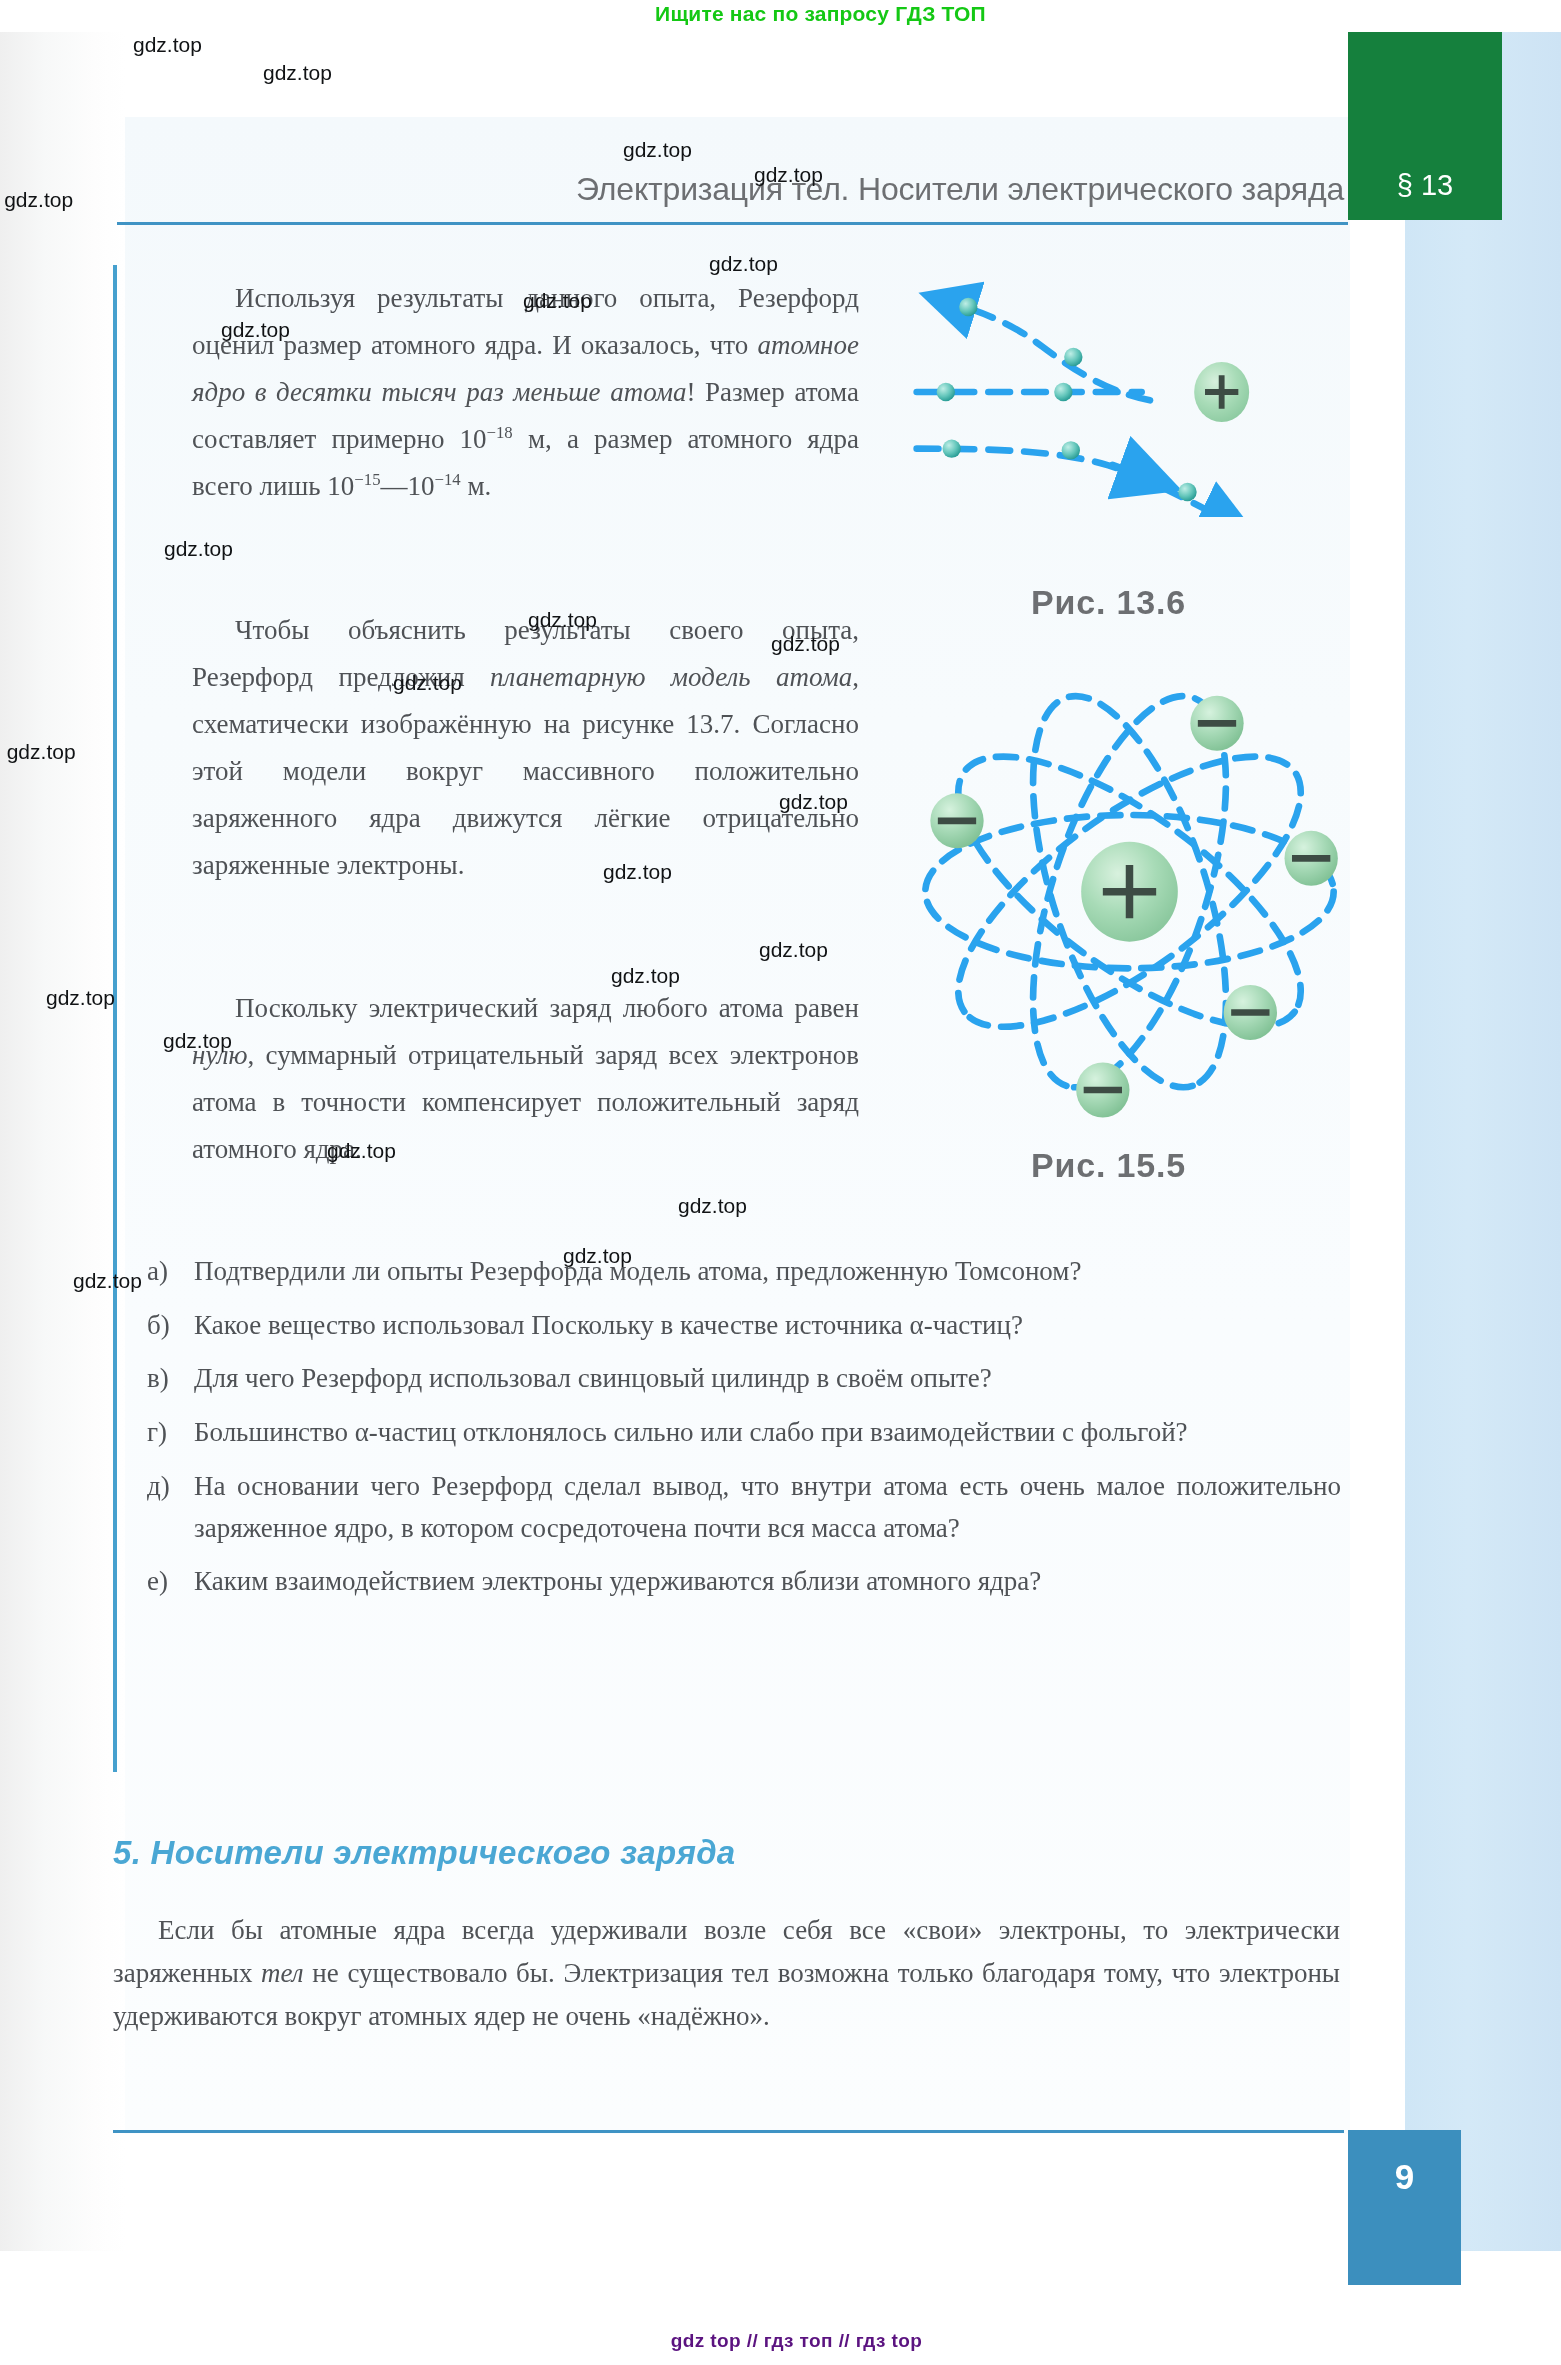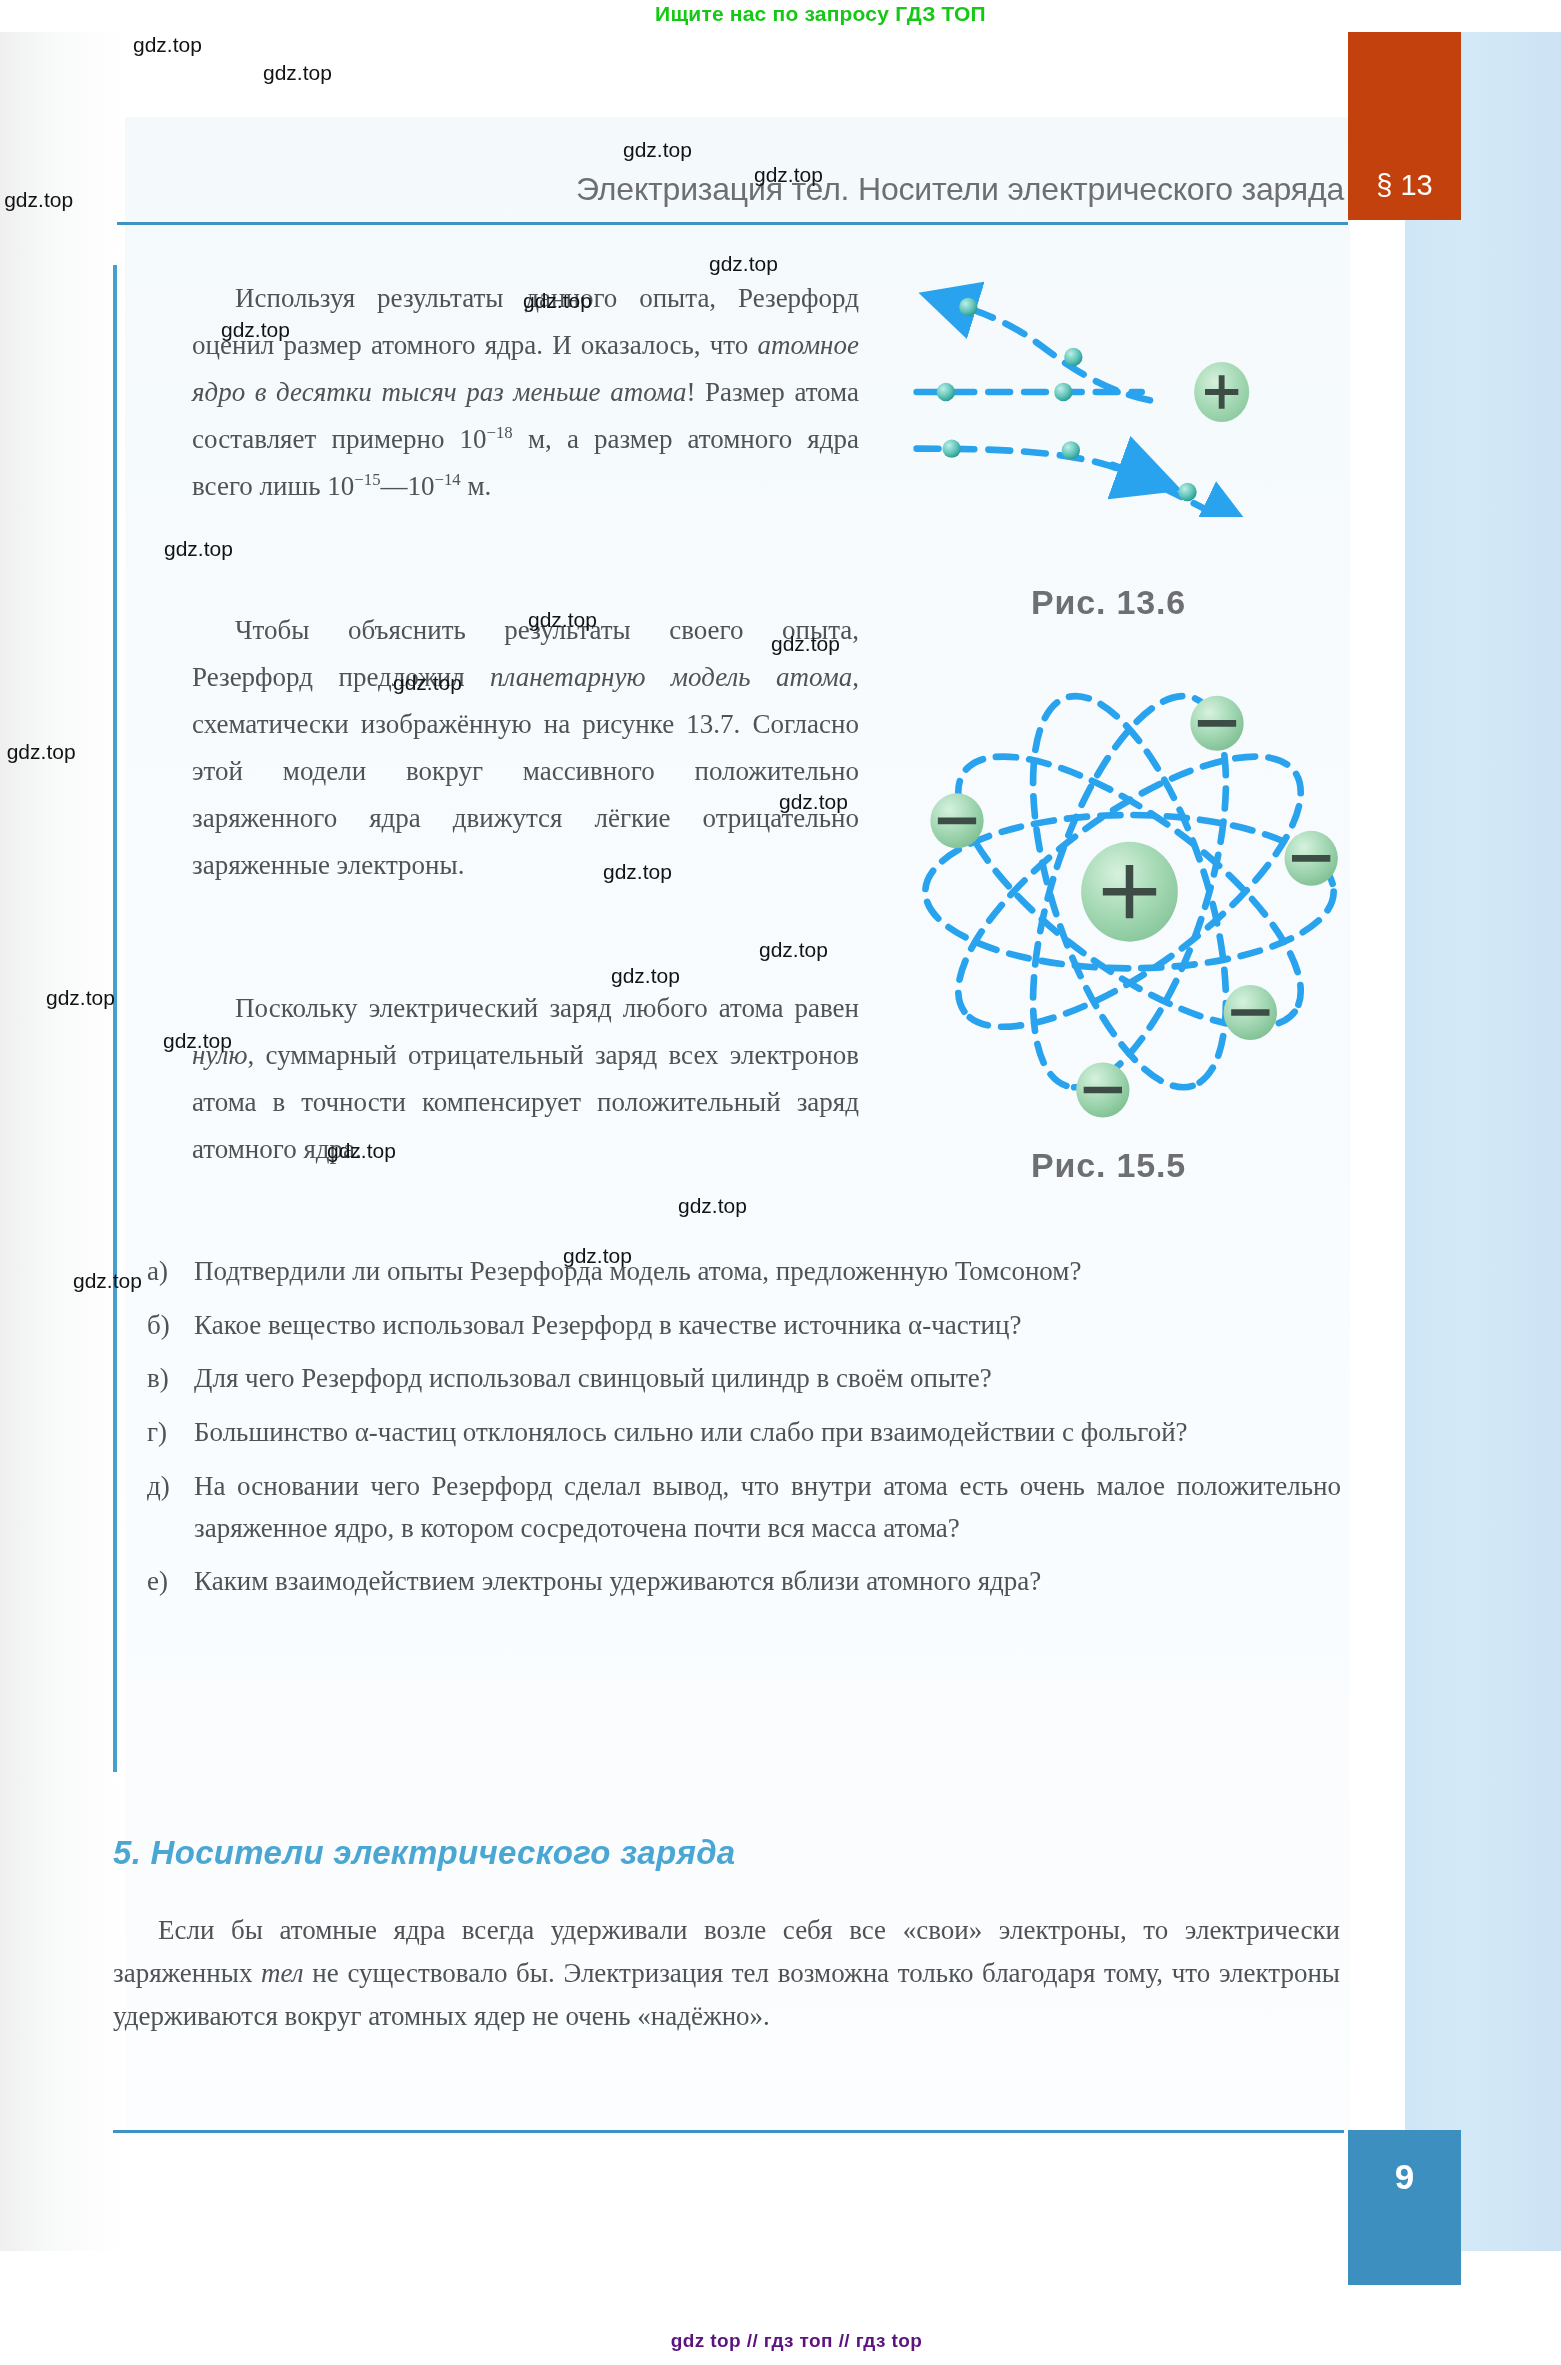--- a/index.html
+++ b/index.html
@@ -48,21 +48,22 @@
     font-family:"Liberation Sans",sans-serif;
     font-size:32px;font-weight:400;color:#6d6f72;letter-spacing:-0.2px;
     white-space:nowrap;
   }
   .hdr-rule{
     position:absolute;left:117px;top:222px;width:1231px;height:3.3px;
     background:#3f93c4;
   }
   .tab-section{
     position:absolute;left:1348px;top:32px;width:113px;height:188px;
-    background:#c2410c;
+    background:#15803d;
+    padding-left:41px;
   }
   .tab-section span{
     position:absolute;left:0;right:0;bottom:18.3px;text-align:center;
     font-family:"Liberation Sans",sans-serif;font-size:29px;font-weight:400;color:#ffffff;
   }
 
   
   .left-rule{
     position:absolute;left:113px;top:265px;width:4.2px;height:1507px;
     background:#46a0ce;
@@ -184,21 +185,21 @@
     <p><span>Поскольку электрический заряд любого атома равен </span><em>нулю</em><span>, суммарный отрицательный заряд всех электронов атома в точности компенсирует положительный заряд атомного ядра.</span></p>
   </div>
 
   <div class="qlist">
     <div class="qitem">
       <div class="qmark">а)</div>
       <div class="qtext">Подтвердили ли опыты Резерфорда модель атома, предложенную Томсоном?</div>
     </div>
     <div class="qitem">
       <div class="qmark">б)</div>
-      <div class="qtext">Какое вещество использовал Резерфорд в качестве источника α-частиц?</div>
+      <div class="qtext">Какое вещество использовал Поскольку в качестве источника α-частиц?</div>
     </div>
     <div class="qitem">
       <div class="qmark">в)</div>
       <div class="qtext">Для чего Резерфорд использовал свинцовый цилиндр в своём опыте?</div>
     </div>
     <div class="qitem">
       <div class="qmark">г)</div>
       <div class="qtext">Большинство α-частиц отклонялось сильно или слабо при взаимодействии с фольгой?</div>
     </div>
     <div class="qitem">

